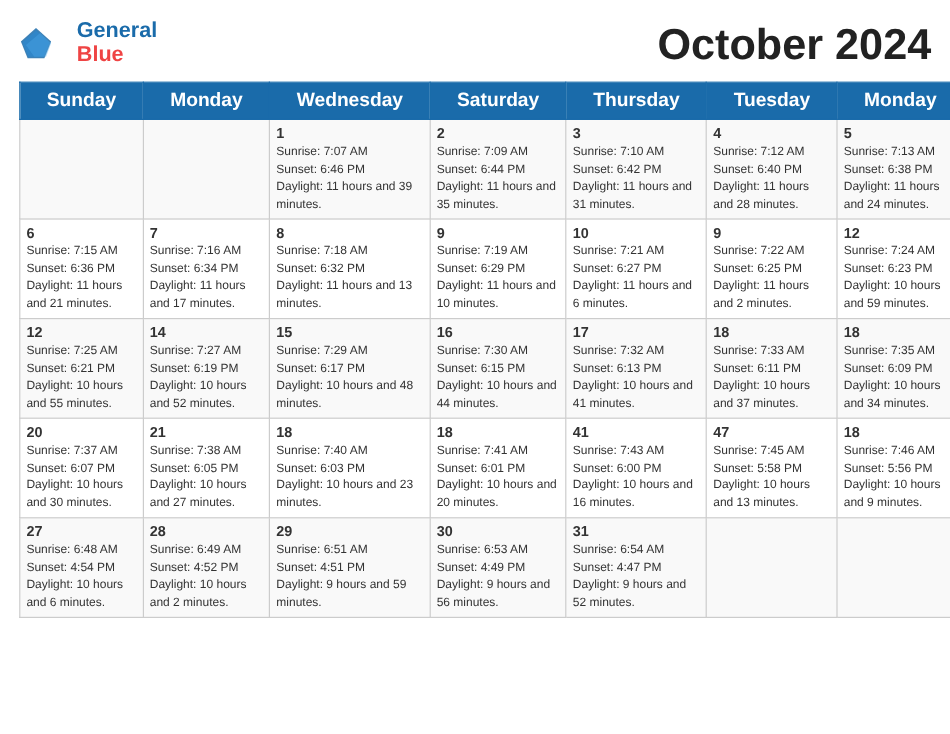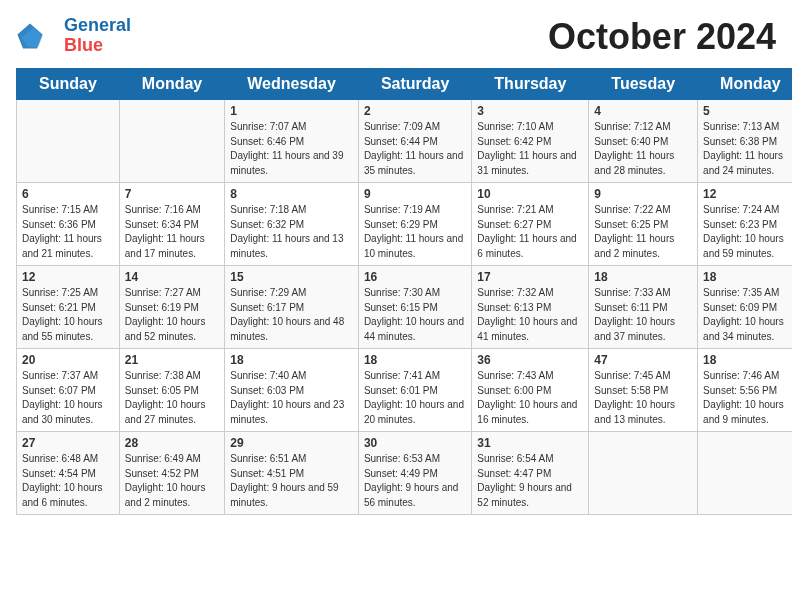--- a/index.html
+++ b/index.html
@@ -215,21 +215,21 @@
         </td>
         <td>
           <span class="day-number">18</span>
           <div class="day-info">Sunrise: 7:40 AM<br>Sunset: 6:03 PM<br>Daylight: 10 hours and 23 minutes.</div>
         </td>
         <td>
           <span class="day-number">18</span>
           <div class="day-info">Sunrise: 7:41 AM<br>Sunset: 6:01 PM<br>Daylight: 10 hours and 20 minutes.</div>
         </td>
         <td>
-          <span class="day-number">36</span>
+          <span class="day-number">41</span>
           <div class="day-info">Sunrise: 7:43 AM<br>Sunset: 6:00 PM<br>Daylight: 10 hours and 16 minutes.</div>
         </td>
         <td>
           <span class="day-number">47</span>
           <div class="day-info">Sunrise: 7:45 AM<br>Sunset: 5:58 PM<br>Daylight: 10 hours and 13 minutes.</div>
         </td>
         <td>
           <span class="day-number">18</span>
           <div class="day-info">Sunrise: 7:46 AM<br>Sunset: 5:56 PM<br>Daylight: 10 hours and 9 minutes.</div>
         </td>

